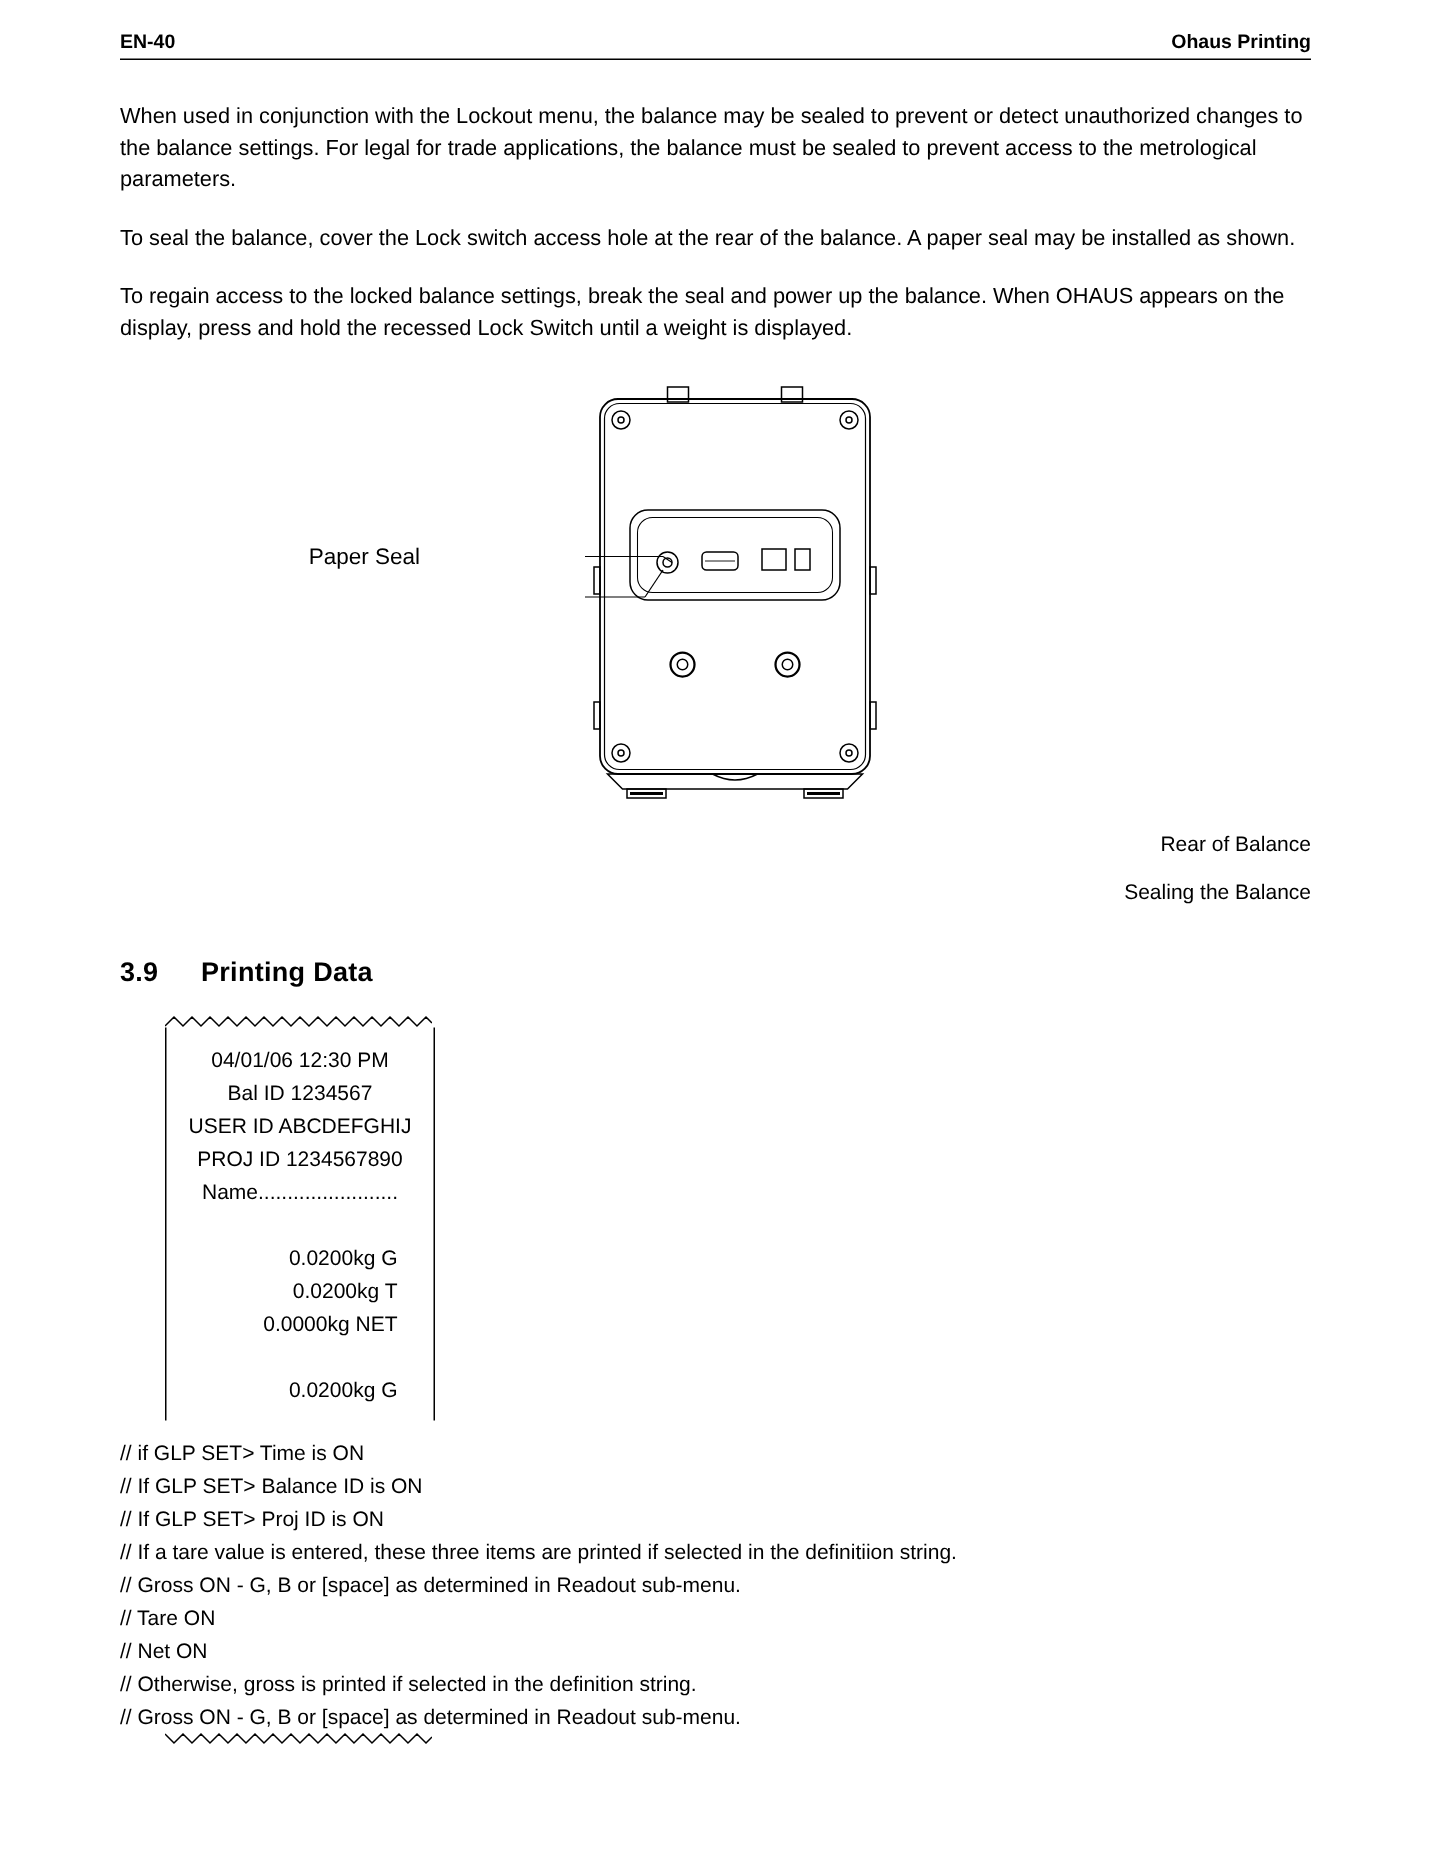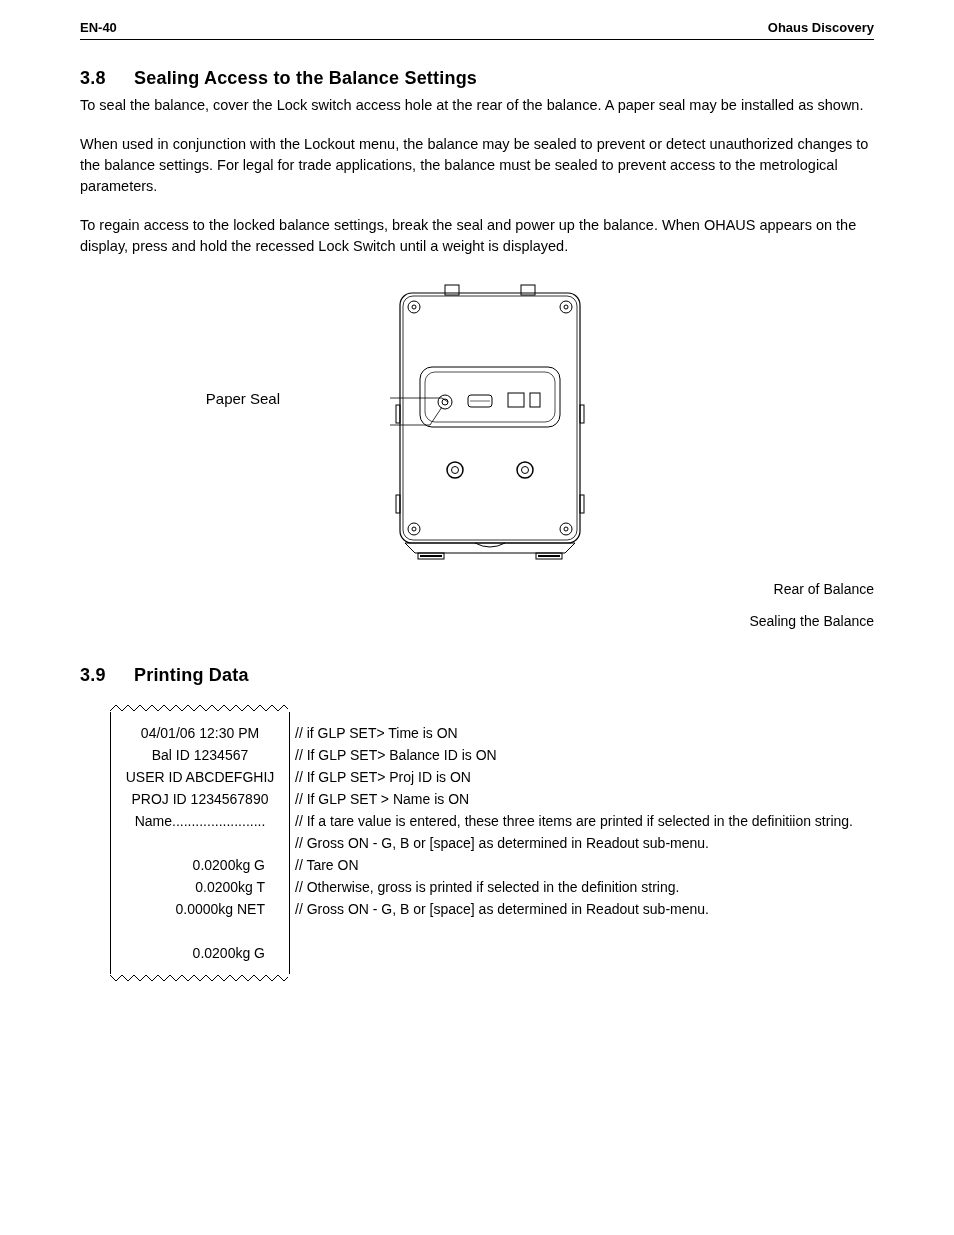--- a/index.html
+++ b/index.html
@@ -94,39 +94,37 @@
   .zigzag svg { display:block; }
   .receipt-line, .explain-line {
     height: 22px;
     line-height: 22px;
     white-space: nowrap;
   }
   .receipt-line { text-align: center; }
   .receipt-line.right { text-align: right; padding-right: 20px;}
   .grid {
     display: flex;
+    flex-direction: column;
   }
   .col-left { flex: 0 0 215px; }
   .col-right { flex: 1; }
 </style>
 </head>
 <body>
 
 <div class="page">
 
   <div class="header-row">
     <span>EN-40</span>
-    <span>Ohaus Discovery</span>
-  </div>
-
-  <div class="section-heading">
-    <span class="num">3.8</span><span>Sealing Access to the Balance Settings</span>
-  </div>
+    <span>Ohaus Printing</span>
+  </div>
+
+  <div class="body-text">When used in conjunction with the Lockout menu, the balance may be sealed to prevent or detect unauthorized changes to the balance settings. For legal for trade applications, the balance must be sealed to prevent access to the metrological parameters.</div>
   <div class="body-text">To seal the balance, cover the Lock switch access hole at the rear of the balance.  A paper seal may be installed as shown.</div>
-  <div class="body-text">When used in conjunction with the Lockout menu, the balance may be sealed to prevent or detect unauthorized changes to the balance settings. For legal for trade applications, the balance must be sealed to prevent access to the metrological parameters.</div>
   <div class="body-text">To regain access to the locked balance settings, break the seal and power up the balance.  When OHAUS appears on the display, press and hold the recessed Lock Switch until a weight is displayed.</div>
 
   <div class="figure-wrap">
     <div class="callout" style="left:120px; top:115px; width:80px;">Paper Seal</div>
 
     <svg class="device-svg" width="200" height="290" viewBox="0 0 200 290">
 
       <rect x="10" y="18" width="180" height="250" rx="12" ry="12" fill="none" stroke="#000" stroke-width="1.2"></rect>
       <rect x="13" y="21" width="174" height="244" rx="10" ry="10" fill="none" stroke="#000" stroke-width="0.8"></rect>
 
@@ -202,24 +200,24 @@
             <div class="receipt-line right">0.0200kg T</div>
             <div class="receipt-line right">0.0000kg NET</div>
             <div class="receipt-line"></div>
             <div class="receipt-line right">0.0200kg G</div>
           </div>
       </div>
       <div class="col-right" id="explain-col" style="padding-top:10px; font-family:'Arial Narrow',Arial,sans-serif; font-stretch:condensed; font-size:14px;">
           <div class="explain-line">// if GLP SET&gt; Time is ON</div>
           <div class="explain-line">// If GLP SET&gt; Balance ID is ON</div>
           <div class="explain-line">// If GLP SET&gt; Proj ID is ON</div>
-          <div class="explain-line">// If GLP SET &gt; Name is ON</div>
           <div class="explain-line">// If a tare value is entered, these three items are printed if selected in the definitiion string.</div>
           <div class="explain-line">// Gross ON - G, B or [space] as determined in Readout sub-menu.</div>
           <div class="explain-line">// Tare ON</div>
+          <div class="explain-line">// Net ON</div>
           <div class="explain-line">// Otherwise, gross is printed if selected in the definition string.</div>
           <div class="explain-line">// Gross ON - G, B or [space] as determined in Readout   sub-menu.</div>
         </div>
     </div>
     <div class="zigzag">
       <svg width="178" height="8">
           <polyline fill="none" stroke="#000" stroke-width="1" points="0,1 6,7 12,1 18,7 24,1 30,7 36,1 42,7 48,1 54,7 60,1 66,7 72,1 78,7 84,1 90,7 96,1 102,7 108,1 114,7 120,1 126,7 132,1 138,7 144,1 150,7 156,1 162,7 168,1 174,7 178,3"></polyline>
         </svg>
     </div>
   </div>

